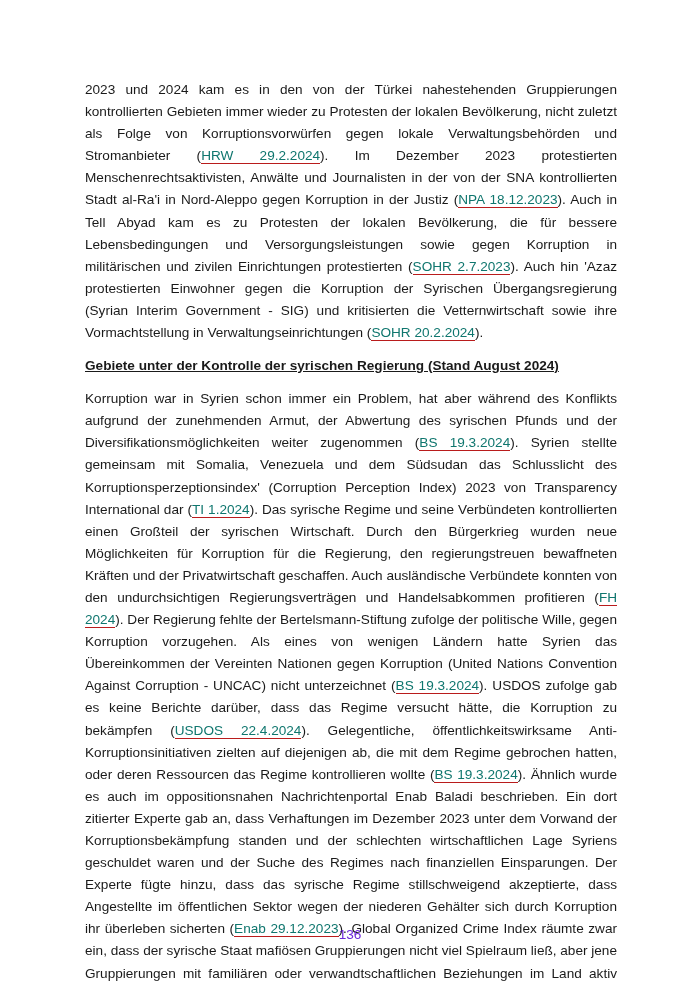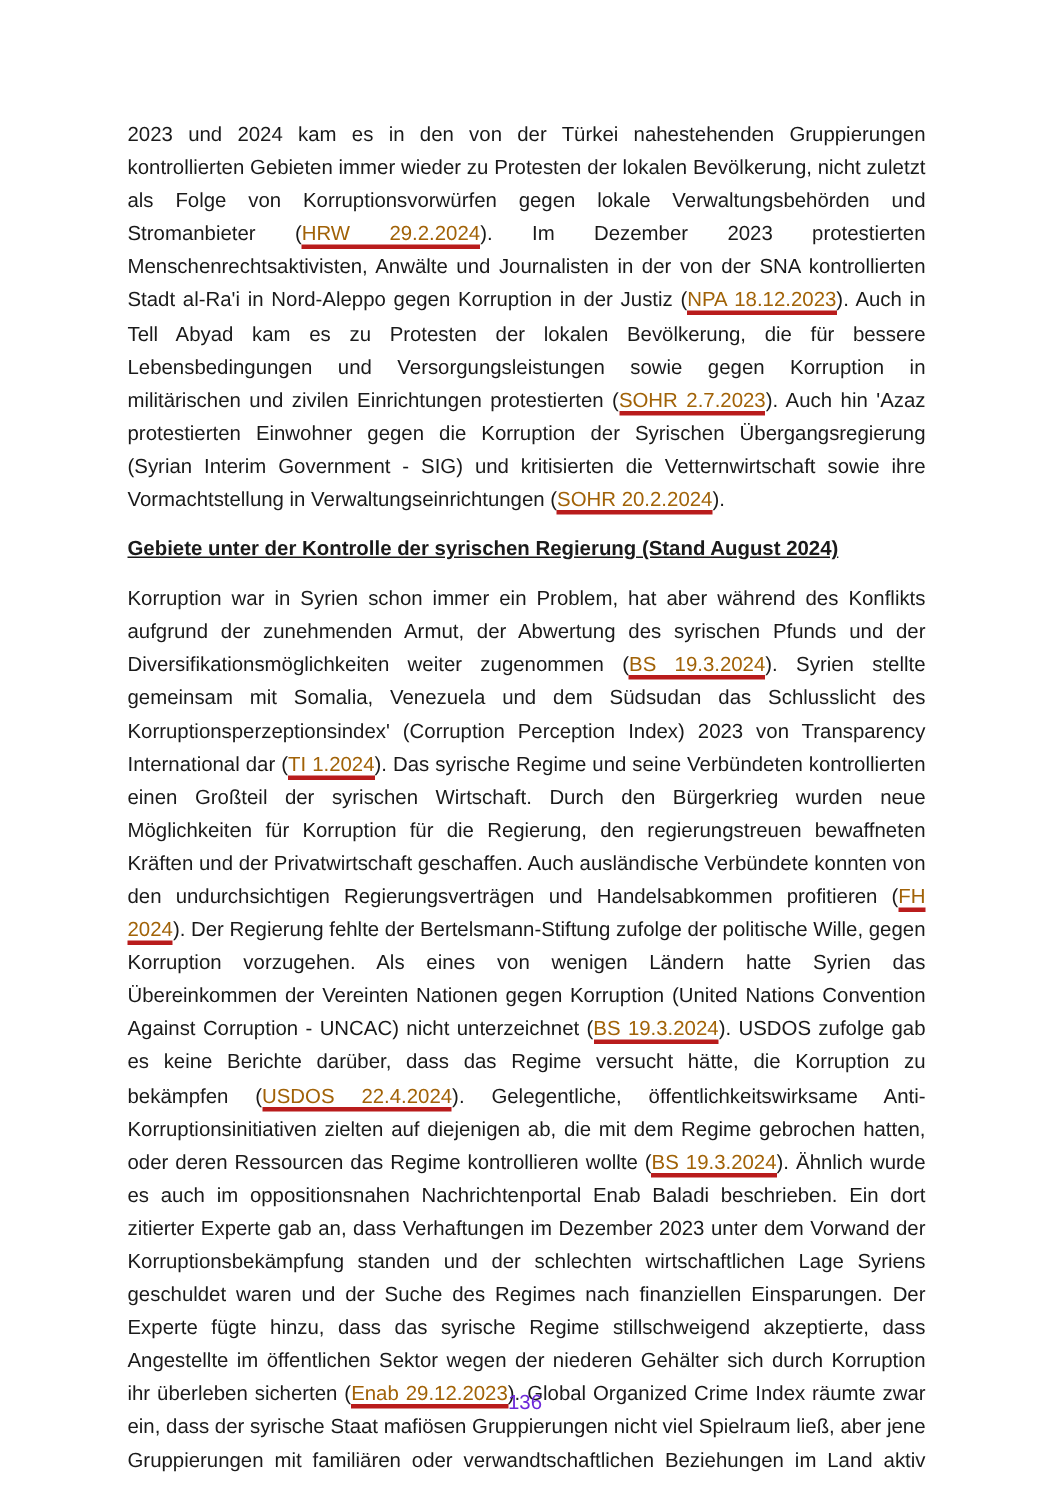--- a/index.html
+++ b/index.html
@@ -5,21 +5,21 @@
   html, body { margin: 0; padding: 0; background: #ffffff; }
   body { width: 700px; height: 990px; position: relative; overflow: hidden; }
   .page {
     position: absolute; left: 85px; top: 79px; width: 532px;
     font-family: "Liberation Sans", sans-serif;
     font-size: 13.6px; line-height: 22.1px; color: #1a1a1a;
   }
   p { margin: 0; text-align: justify; hyphens: manual; }
   .gap { height: 11px; }
   h3 { margin: 0; font-size: 13.6px; font-weight: bold; line-height: 22px; text-decoration: underline; }
-  a.cite { color: #a16207; text-decoration: none; border-bottom: 3px solid #b91c1c; }
+  a.cite { color: #0f766e; text-decoration: none; border-bottom: 1px solid #b91c1c; }
   .pn {
     position: absolute; top: 927px; left: 0; width: 700px; text-align: center;
     font-family: "Liberation Sans", sans-serif; font-size: 13.6px; color: #6d28d9;
   }
 </style>
 </head>
 <body>
 
 <div class="page">
   <p><span>2023 und 2024 kam es in den von der Türkei nahestehenden Gruppierungen kontrollierten Gebieten immer wieder zu Protesten der lokalen Bevölkerung, nicht zuletzt als Folge von Kor­ruptionsvorwürfen gegen lokale Verwaltungsbehörden und Stromanbieter (</span><a class="cite">HRW 29.2.2024</a><span>). Im Dezember 2023 protestierten Menschenrechtsaktivisten, Anwälte und Journalisten in der von der SNA kontrollierten Stadt al-Ra'i in Nord-Aleppo gegen Korruption in der Justiz (</span><a class="cite">NPA 18.12.2023</a><span>). Auch in Tell Abyad kam es zu Protesten der lokalen Bevölkerung, die für bessere Lebensbedingungen und Versorgungsleistungen sowie gegen Korruption in militärischen und zivilen Einrichtungen protestierten (</span><a class="cite">SOHR 2.7.2023</a><span>). Auch hin 'Azaz protestierten Einwohner gegen die Korruption der Syrischen Übergangsregierung (Syrian Interim Government - SIG) und kritisierten die Vetternwirtschaft sowie ihre Vormachtstellung in Verwaltungseinrichtungen (</span><a class="cite">SOHR 20.2.2024</a><span>).</span></p>

